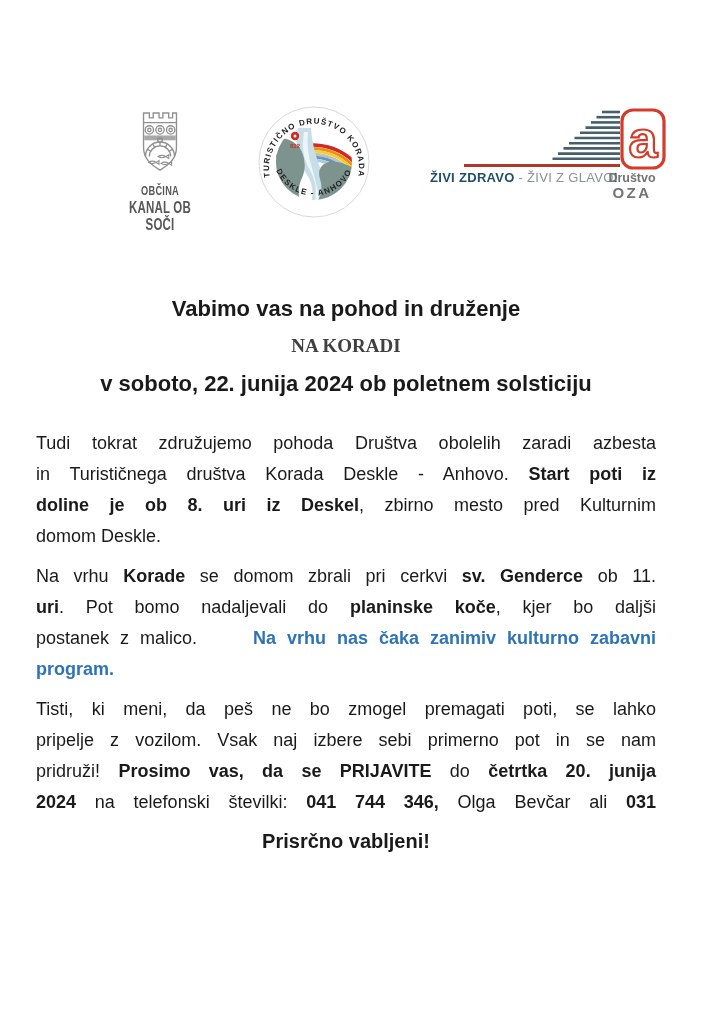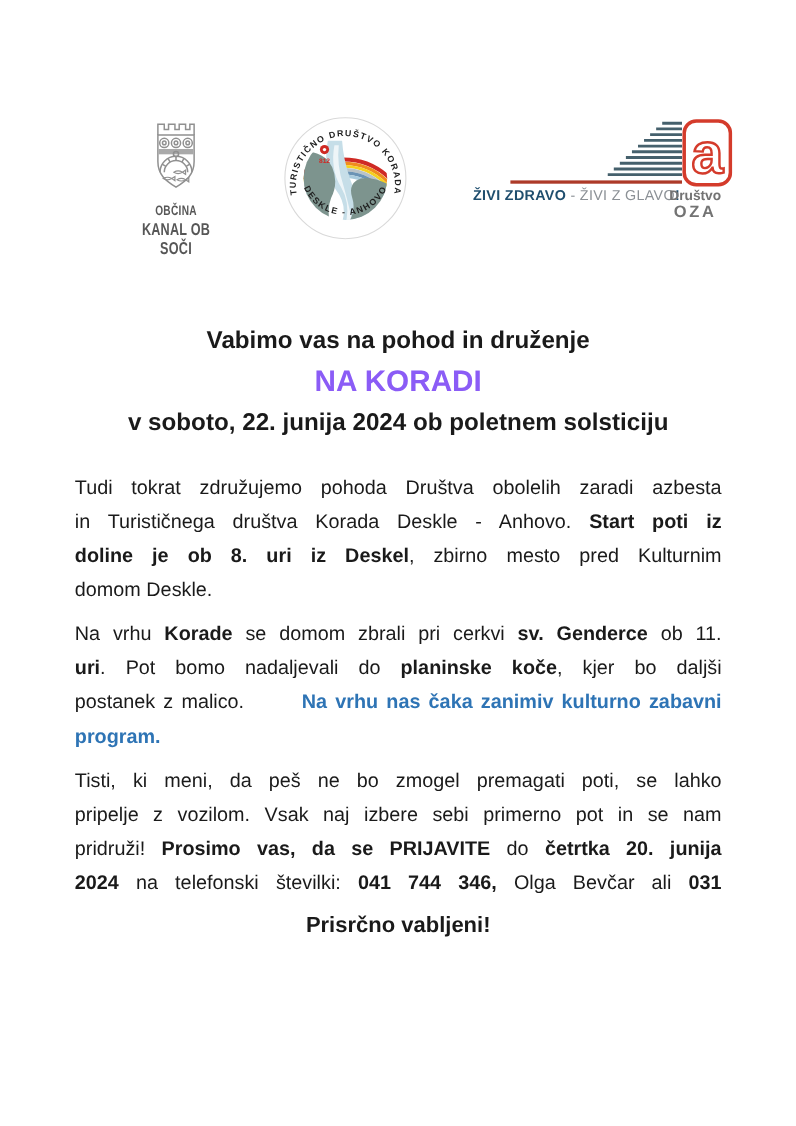--- a/index.html
+++ b/index.html
@@ -26,24 +26,24 @@
   .oza-tagline { position:absolute; left:0; top:64px; width:192px; white-space:nowrap; font-size:13px; }
   .oza-tag-bold { color:#1f4e6e; font-weight:700; letter-spacing:.3px; }
   .oza-tag-rest { color:#8c9196; font-weight:400; letter-spacing:.3px; }
   .oza-tag-bang { color:#1f4e6e; font-weight:700; }
   .oza-mark { position:absolute; left:190px; top:2px; }
   .oza-org { position:absolute; left:176px; top:66px; width:52px; text-align:center; color:#737373; }
   .oza-org1 { font-size:12.5px; font-weight:700; line-height:13px; }
   .oza-org2 { font-size:15px; font-weight:800; letter-spacing:2.5px; line-height:15px; }
 
   
-  .main { padding:0 68px 0 68px; }
+  .main { padding:0 68px 0 36px; }
   .title-block { text-align:center; margin-top:56px; margin-bottom:28px; }
   .title-1 { font-size:22px; font-weight:700; line-height:30px; }
-  .title-2 { font-size:27px; font-weight:700; line-height:40px; color:#8b5cf6; margin:2px 0; }
+  .title-2 { font-size:19px; font-weight:700; line-height:40px; color:#404040; margin:2px 0;font-family:Liberation Serif, serif; }
   .title-3 { font-size:22px; font-weight:700; line-height:32px; }
 
   .para { font-size:18px; line-height:31px; margin:0 0 9px 0; }
   .jline { text-align:justify; text-align-last:justify; }
   .jline.last { text-align-last:left; }
 
   .closing { margin-top:10px; text-align:center; font-size:20px; font-weight:700; line-height:26px; }
 </style>
 </head>
 <body>

